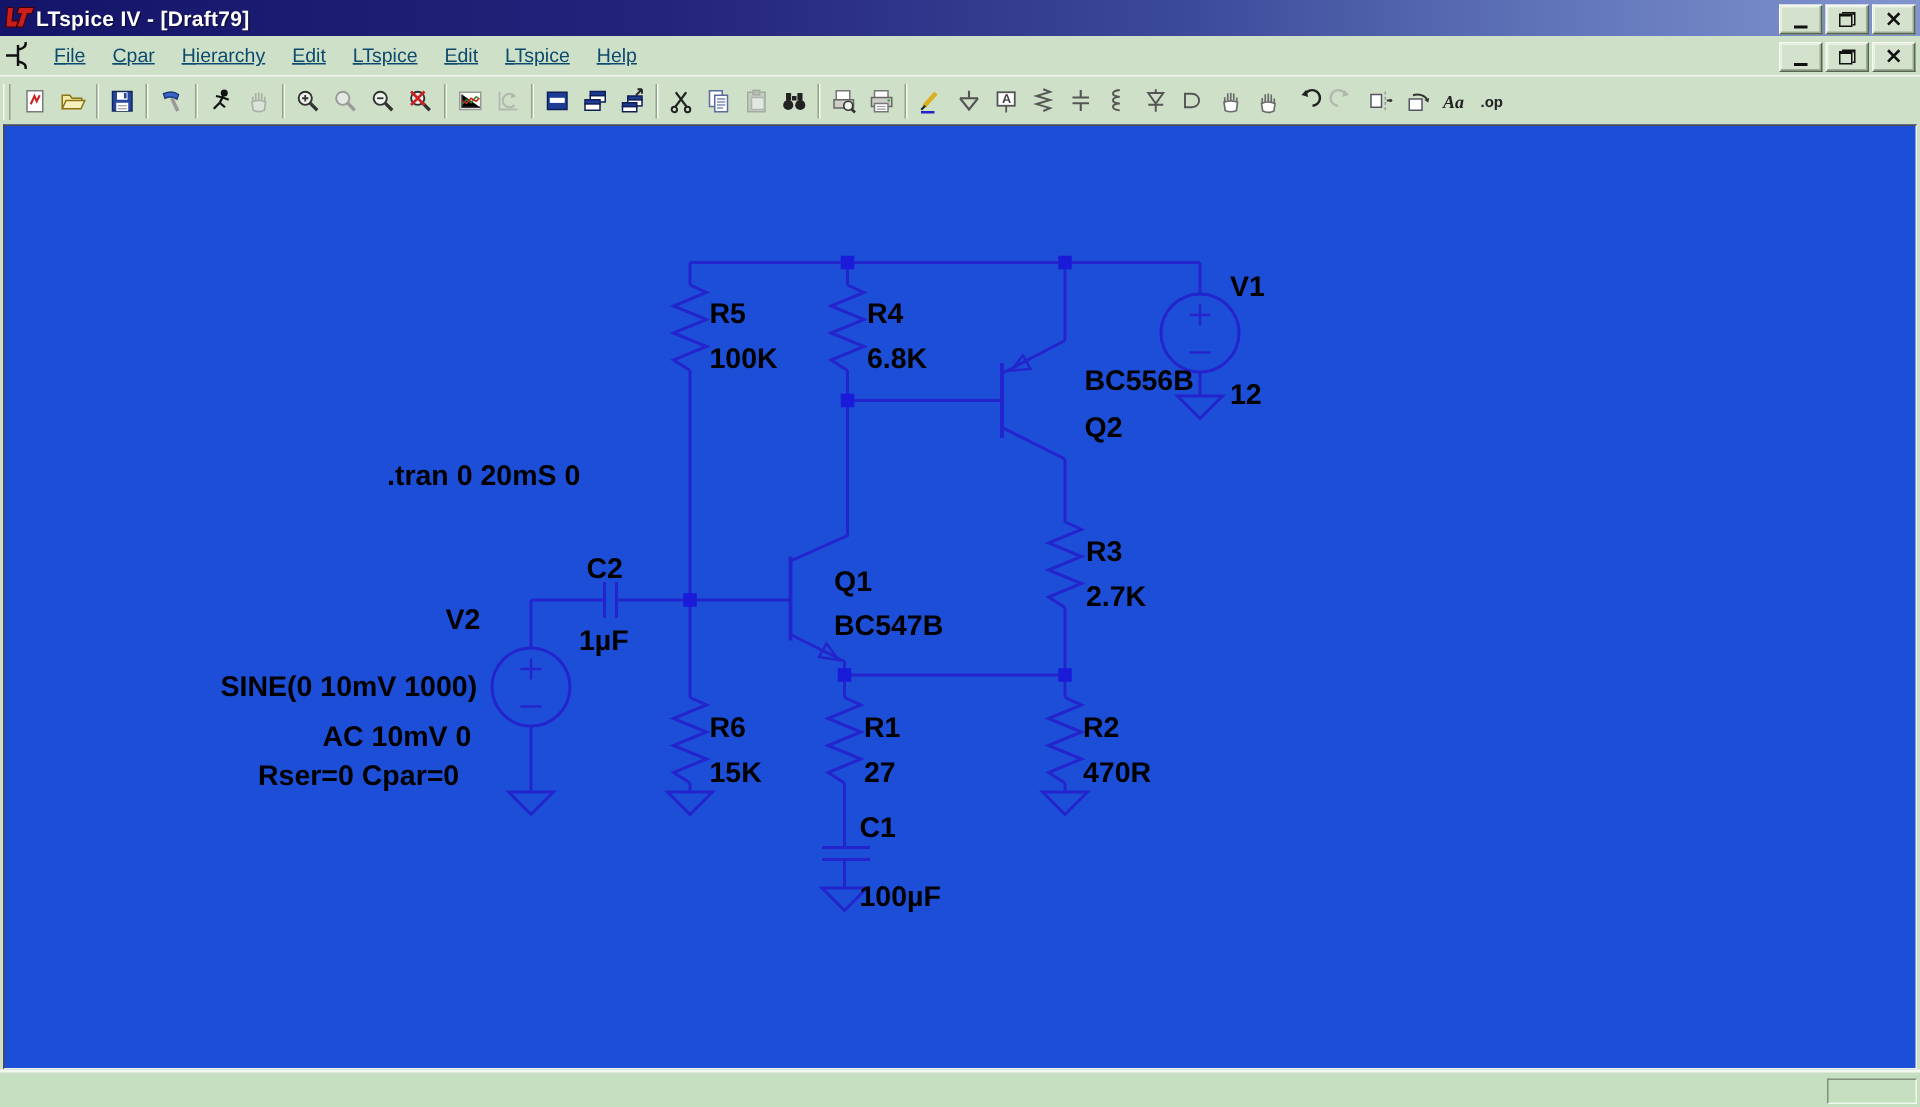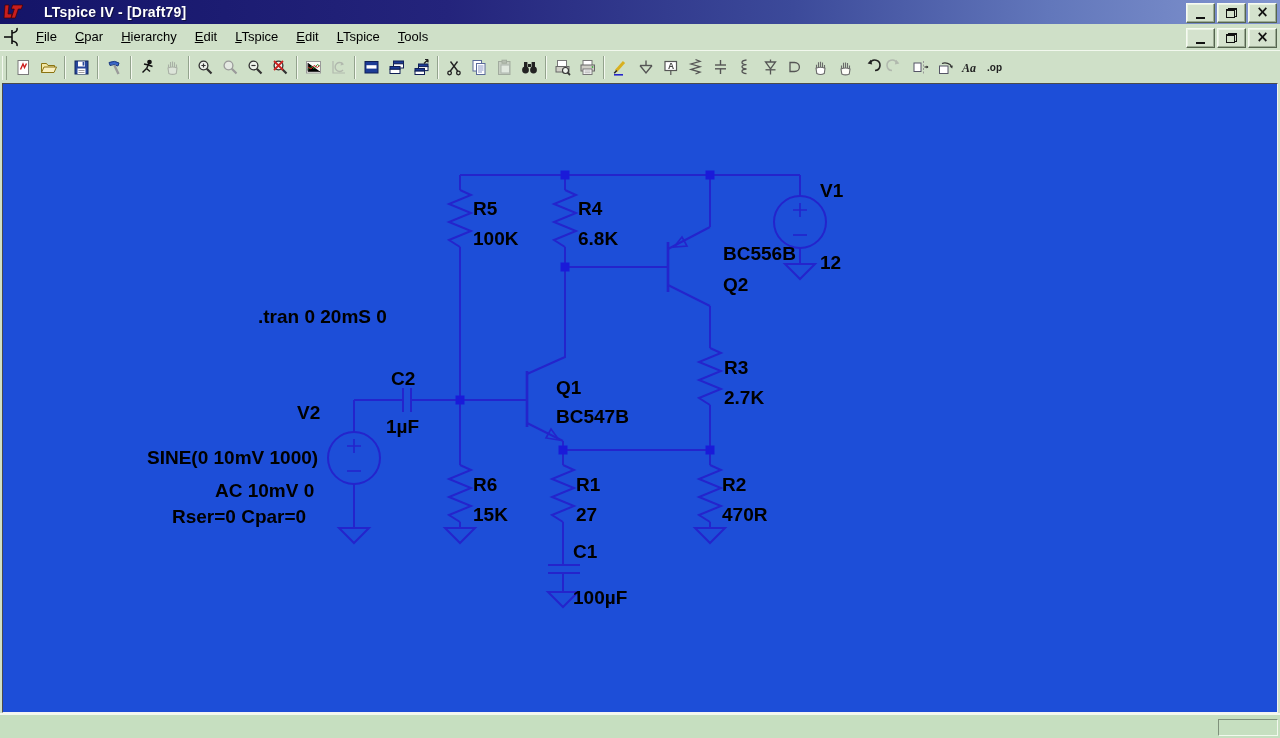--- a/index.html
+++ b/index.html
@@ -4,38 +4,38 @@
 <style>
   html,body{margin:0;padding:0;}
   body{font-family:"Liberation Sans",sans-serif;}
   .screen{position:relative;width:1280px;height:738px;background:#cfe0c8;overflow:hidden;}
 
   
   .titlebar{position:absolute;left:0;top:0;width:1280px;height:24px;
     background:linear-gradient(90deg,#141468 0%,#24247c 35%,#3c4a9a 62%,#6277bb 82%,#8295cf 100%);
     display:flex;align-items:center;color:#fff;}
   .titlebar .logo{width:22px;height:20px;margin-left:2px;flex:0 0 auto;}
-  .title-text{font-size:14px;font-weight:bold;margin-left:20px;letter-spacing:0.2px;
+  .title-text{font-size:14px;font-weight:bold;margin-left:0;letter-spacing:0.2px;
     text-shadow:1px 1px 0 rgba(0,0,0,.4);white-space:nowrap;}
   .winbtns{position:absolute;right:3px;top:3px;display:flex;}
   .winbtn{width:27px;height:18px;margin-left:2px;background:#d4e2cd;
     border:1px solid;border-color:#f6faf2 #55654f #55654f #f6faf2;
     box-shadow:inset -1px -1px 0 #9cab94, inset 1px 1px 0 #e9f2e3;
     display:flex;align-items:center;justify-content:center;cursor:default;}
   .glyph-min{width:9px;height:2px;background:#111;margin-top:9px;}
   .glyph-restore{position:relative;width:11px;height:10px;}
   .glyph-restore .b1{position:absolute;right:0;top:0;width:7px;height:6px;border:1px solid #111;border-top-width:2px;background:transparent;}
   .glyph-restore .b2{position:absolute;left:0;bottom:0;width:7px;height:6px;border:1px solid #111;border-top-width:2px;background:#d4e2cd;}
   .glyph-close{font-size:15px;font-weight:bold;color:#111;line-height:1;font-family:"DejaVu Sans",sans-serif;margin-top:-1px;}
 
   
   .menubar{position:absolute;left:0;top:24px;width:1280px;height:26px;background:#cfe0c8;
     display:flex;align-items:center;border-bottom:1px solid #e8f1e2;}
   .child-icon{width:24px;height:20px;margin-left:3px;flex:0 0 auto;}
-  .menu-item{display:inline-block;padding:3px 9px 4px 9px;font-size:13px;color:#000000;cursor:default;}
+  .menu-item{display:inline-block;padding:3px 9px 4px 9px;font-size:13px;color:#0c4a6e;cursor:default;text-decoration:underline;}
   .menu-item::first-letter{text-decoration:underline;}
   .menubar .winbtns{top:4px;}
 
   
   .toolbar{position:absolute;left:0;top:50px;width:1280px;height:33px;background:#cfe0c8;
     border-top:1px solid #f2f8ee;display:flex;align-items:center;}
   .gripper{width:3px;height:24px;margin:0 4px 0 2px;border-left:1px solid #f4f9f0;border-right:1px solid #8fa088;}
   .tbtn{width:25px;height:25px;display:flex;align-items:center;justify-content:center;flex:0 0 auto;cursor:default;}
   .tsep{width:0;height:23px;border-left:1px solid #93a38d;border-right:1px solid #f4f9f0;margin:0 3px;flex:0 0 auto;}
   .tbtn svg{display:block;}
@@ -89,21 +89,21 @@
           <path d="M9,14 Q15,15 14,19"></path>
       </g>
     </svg>
     <span class="menu-item">File</span>
     <span class="menu-item">Cpar</span>
     <span class="menu-item">Hierarchy</span>
     <span class="menu-item">Edit</span>
     <span class="menu-item">LTspice</span>
     <span class="menu-item">Edit</span>
     <span class="menu-item">LTspice</span>
-    <span class="menu-item">Tools</span>
+    <span class="menu-item">Help</span>
     <div class="winbtns">
       <div class="winbtn">
           <div class="glyph-min"></div>
         </div>
       <div class="winbtn">
           <div class="glyph-restore">
             <div class="b1"></div>
             <div class="b2"></div>
           </div>
         </div>

